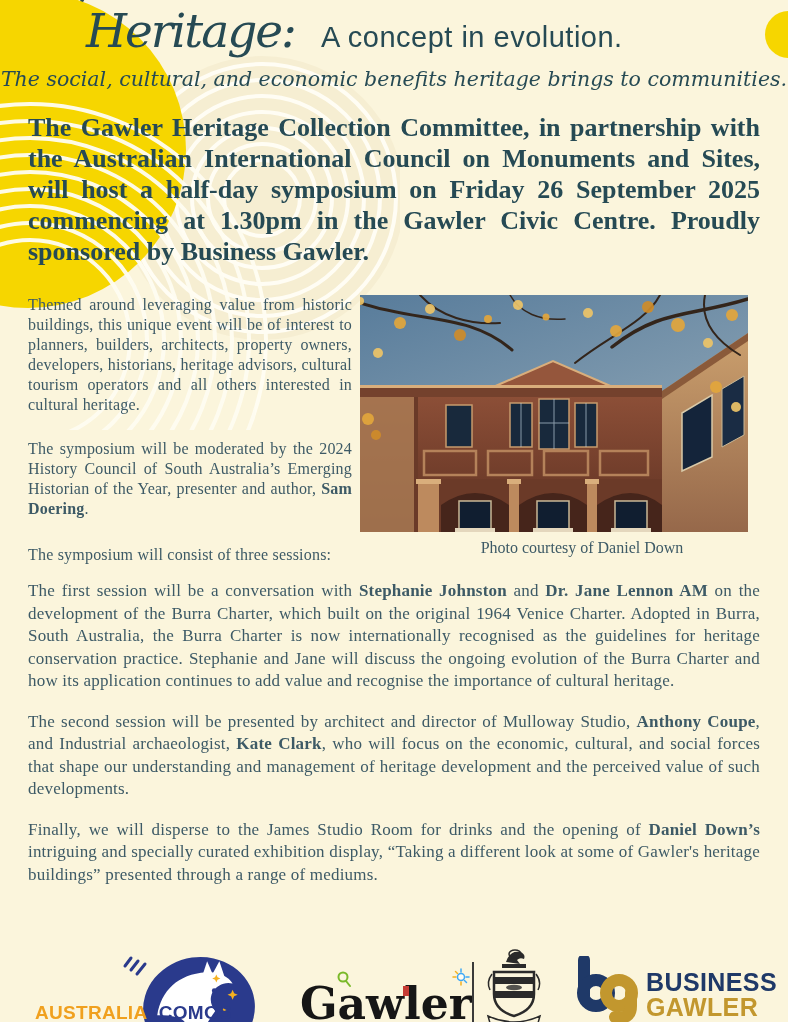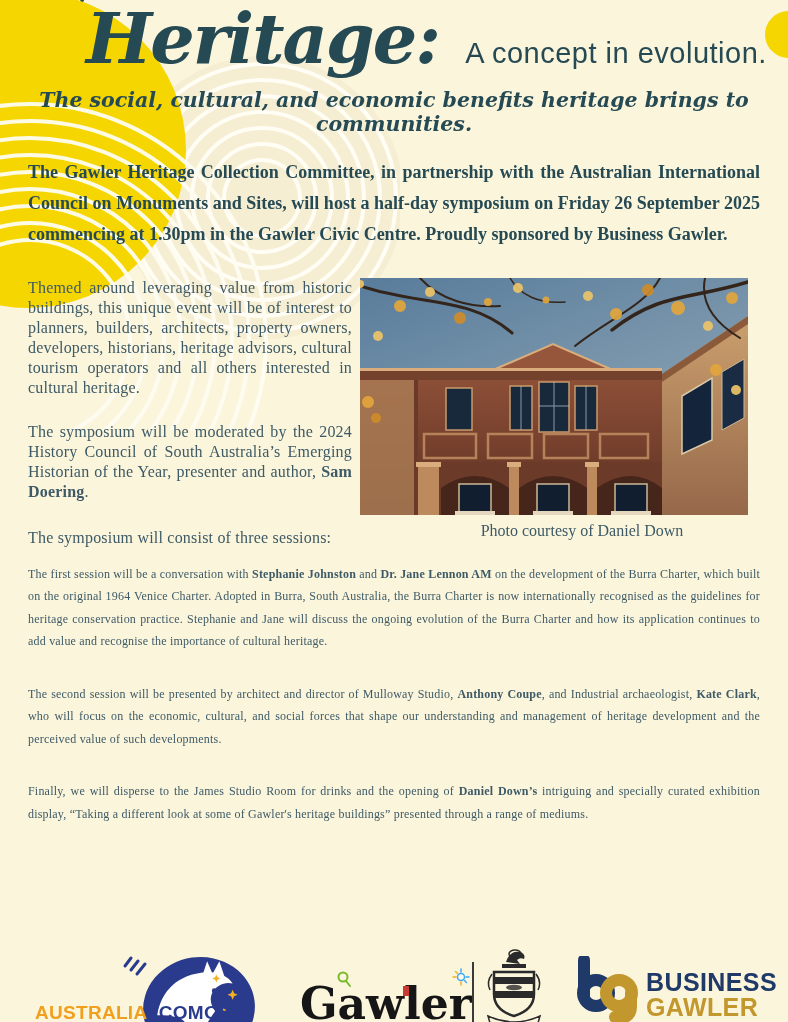--- a/index.html
+++ b/index.html
@@ -18,51 +18,51 @@
   .decor-topleft{top:0;left:0;z-index:0;}
   .circle-topright{
     position:absolute;top:11px;right:-24px;width:47px;height:47px;border-radius:50%;
     background:var(--accent-yellow);z-index:0;
   }
   .content{position:relative;z-index:1;}
 
   
   .header-row{display:flex;align-items:baseline;gap:26px;padding:2px 0 0 86px;}
   .title{
-    font-family:"DejaVu Serif",serif;font-style:italic;font-weight:bold;
-    font-size:70px;line-height:1.05;color:var(--teal);letter-spacing:-2px;
+    font-family:"DejaVu Serif",serif;font-style:italic;font-weight:normal;
+    font-size:47px;line-height:1.05;color:var(--teal);letter-spacing:-2px;
   }
   .tagline{
     font-family:"Liberation Sans",sans-serif;font-weight:400;font-size:29px;
     color:var(--teal);letter-spacing:.5px;margin-top:19px;
   }
   .subtitle{
-    text-align:center;font-family:"DejaVu Serif",serif;font-style:italic;font-weight:700;
+    text-align:center;font-family:"DejaVu Serif",serif;font-style:italic;font-weight:400;
     font-size:20.5px;color:var(--teal);margin-top:12px;
   }
   
   .intro{
     margin:21px 28px 0 28px;text-align:justify;
-    font-weight:bold;font-size:18px;line-height:31px;color:var(--teal);
+    font-weight:bold;font-size:26px;line-height:31px;color:var(--teal);
   }
   
   .main-row{display:flex;margin:28px 28px 0 28px;}
   .left-col{width:324px;margin-right:8px;flex:none;}
   .body-text{font-size:16px;line-height:20px;letter-spacing:.2px;color:var(--body-text);}
   .left-col .body-text{text-align:justify;}
   .para-gap{margin-top:24px;}
   .sessions-lead{margin-top:26px;white-space:nowrap;text-align:left;}
   .photo-col{width:444px;flex:none;}
   .photo-frame{width:388px;height:237px;display:block;}
   .photo-caption{text-align:center;font-size:16px;margin-top:7px;color:var(--body-text);}
 
   
-  .wide{margin:0 28px;text-align:justify;font-size:12px;line-height:22.5px;letter-spacing:.2px;}
+  .wide{margin:0 28px;text-align:justify;font-size:17px;line-height:22.5px;letter-spacing:.2px;}
   .wide b, .body-text b{font-weight:bold;color:inherit;}
-  .mt1{margin-top:15px;}  .mt2{margin-top:30px;}
+  .mt1{margin-top:15px;}  .mt2{margin-top:18px;}
 
   
   .footer{position:absolute;left:0;top:946px;width:788px;height:76px;overflow:hidden;z-index:2;}
   .logo-block{position:absolute;top:0;height:76px;}
   .icomos{left:35px;width:240px;}
   .icomos-circle{position:absolute;left:108px;top:6px;}
   .icomos-lines{position:absolute;left:86px;top:8px;}
   .icomos-text{
     position:absolute;left:0;top:56px;font-family:"Liberation Sans",sans-serif;
     font-size:19px;letter-spacing:.3px;white-space:nowrap;

